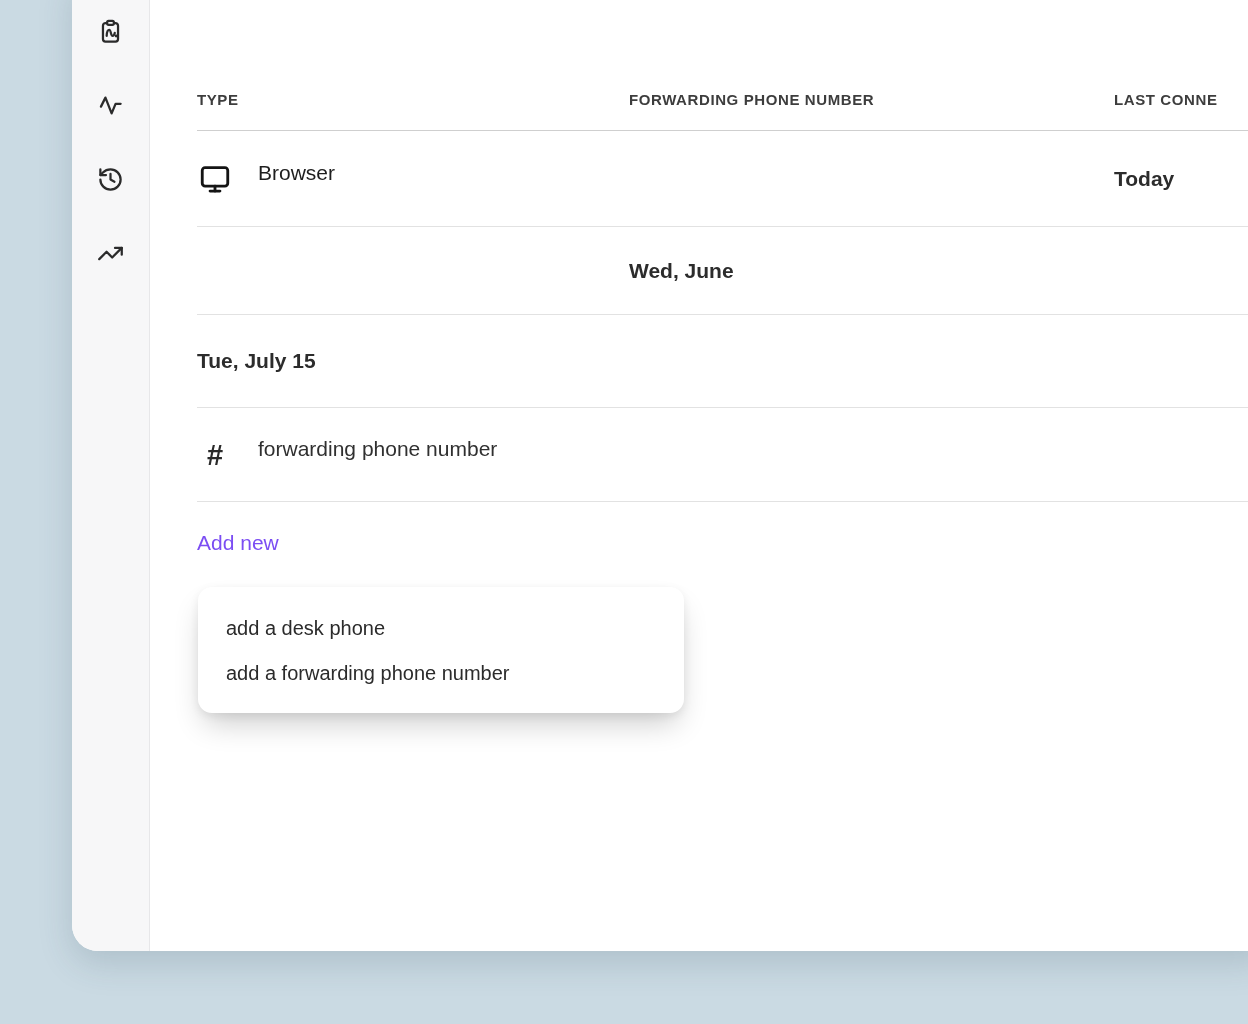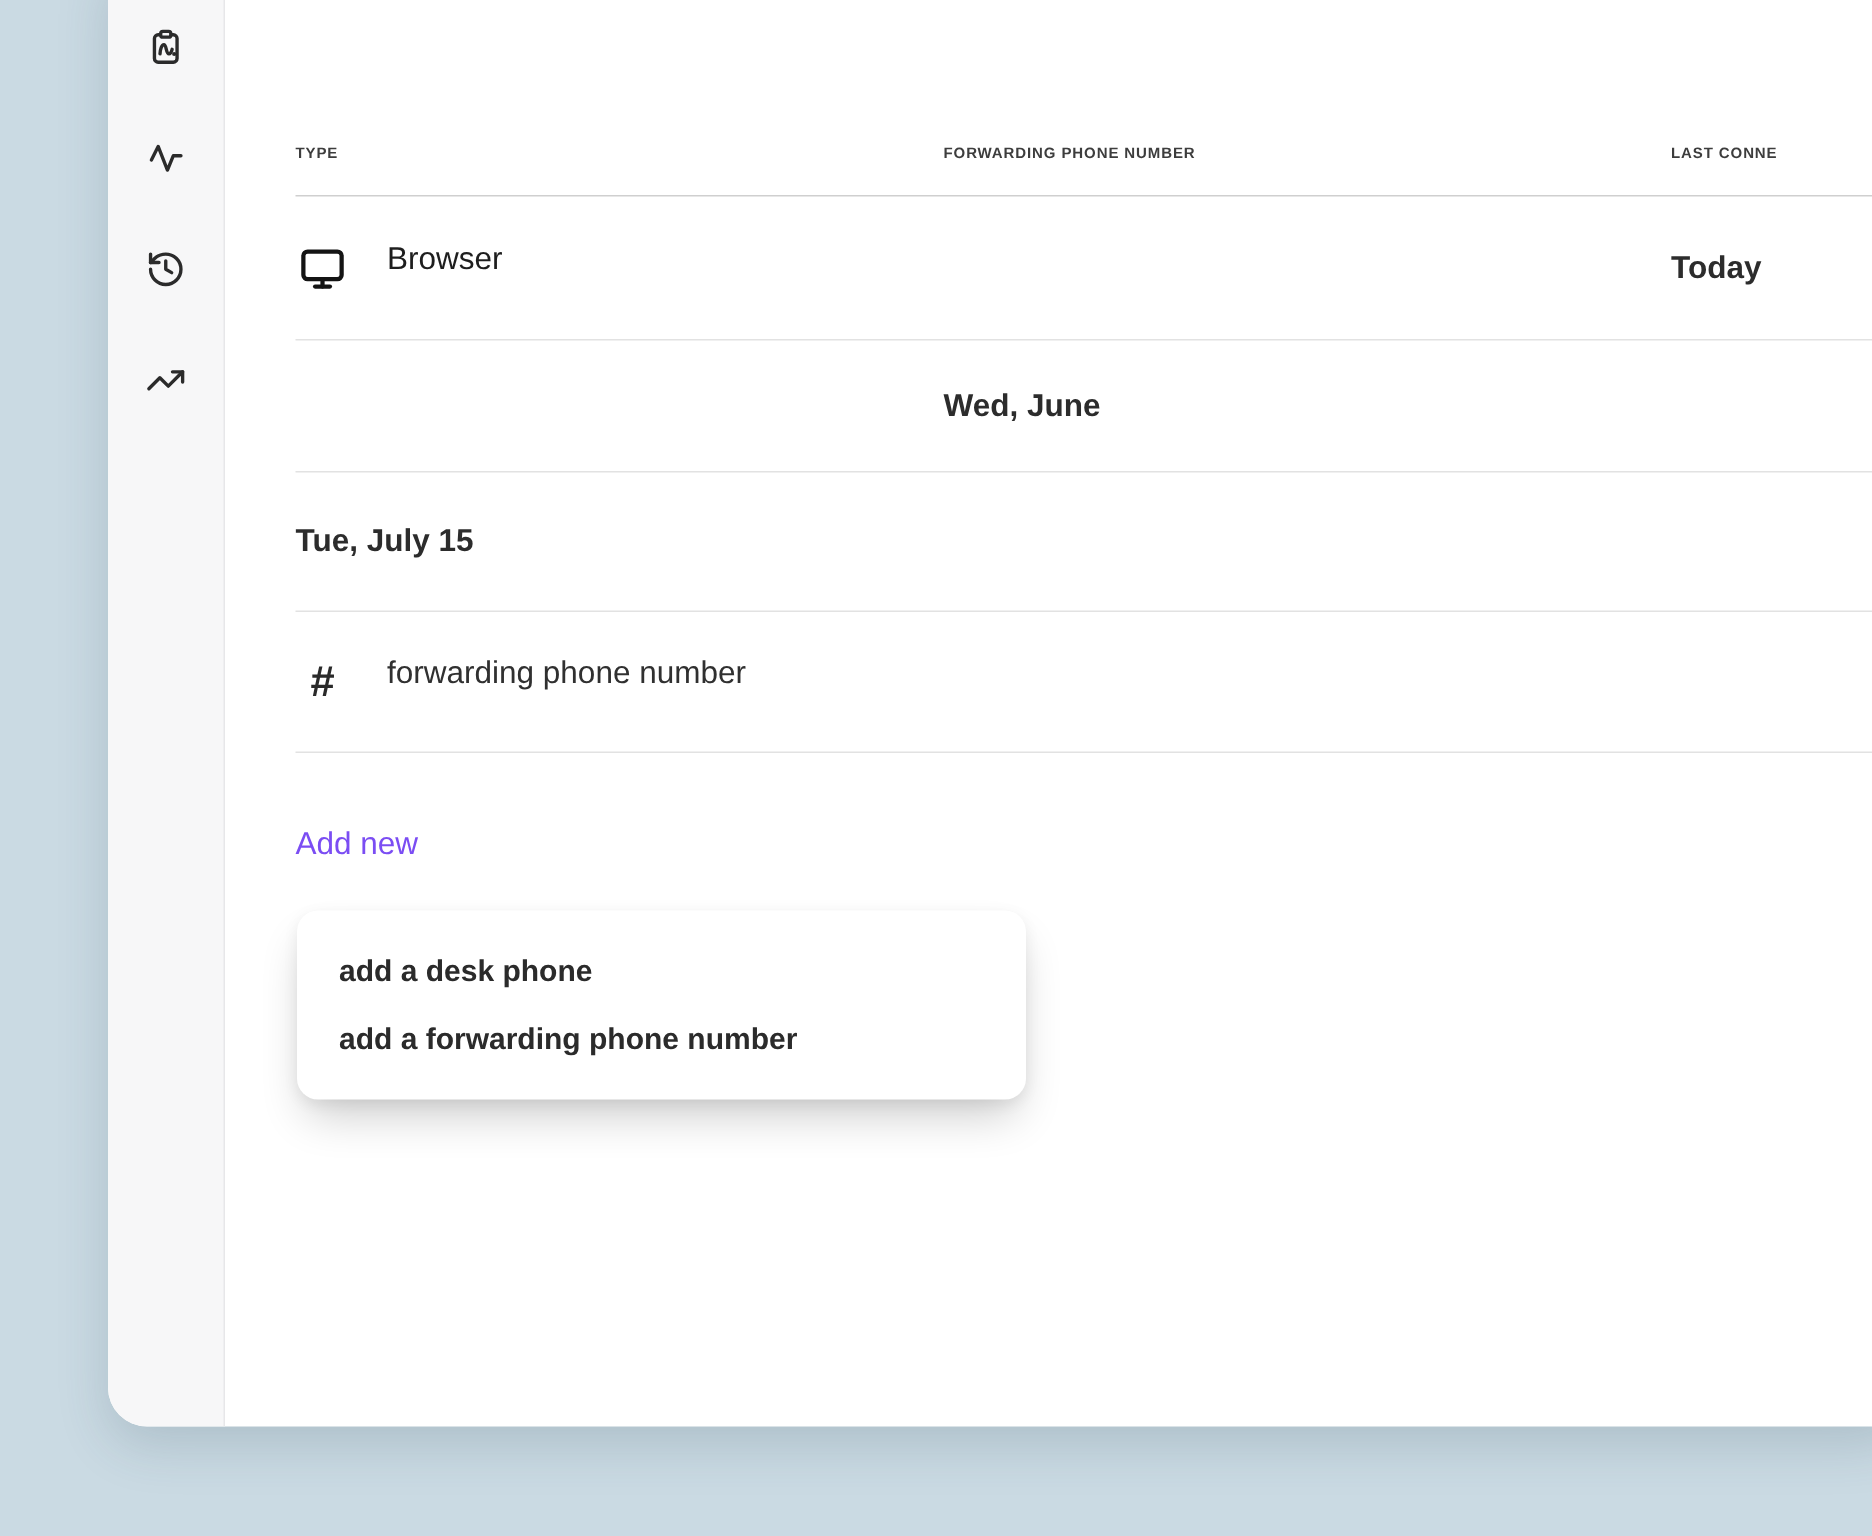--- a/index.html
+++ b/index.html
@@ -29,51 +29,51 @@
   }
   .side-btn svg{width:27px;height:27px;}
   
   .content{flex:1;position:relative;padding-left:47px;box-sizing:border-box;min-width:0;}
   .grid{display:grid;grid-template-columns:432px 485px auto;align-items:center;}
   .thead{
     height:155px;border-bottom:1.5px solid #cfcfcf;align-items:end;
     padding-bottom:22px;box-sizing:border-box;
   }
   .th{
-    font-size:10px;font-weight:600;letter-spacing:0.6px;color:#3d3d3d;
+    font-size:15px;font-weight:600;letter-spacing:0.6px;color:#3d3d3d;
     white-space:nowrap;overflow:visible;
   }
   .row{border-bottom:1px solid #e2e2e2;}
   .row:nth-of-type(2){height:95px;}
   .row:nth-of-type(3){height:87px;}
   .row:nth-of-type(4){height:92px;}
   .row:nth-of-type(5){height:93px;}
   .type-cell{display:flex;gap:25px;color:#1d1d1f;}
   .type-cell .dev-icon{width:36px;height:36px;display:flex;align-items:center;justify-content:center;color:#141414;}
   .dev-icon svg{width:34px;height:34px;}
   .hash-glyph{
     width:36px;text-align:center;font-size:29px;font-weight:700;color:#2a2a2a;line-height:36px;
   }
   .type-label{font-size:21px;font-weight:400;color:#1e1e1e;white-space:nowrap;}
   .row-forwarding .type-label{font-weight:500;color:#303030;}
   .phone-cell{font-size:21px;font-weight:600;color:#343434;white-space:nowrap;}
   .date-cell{font-size:21px;font-weight:600;color:#2c2c2c;white-space:nowrap;}
   
   .add-new{
-    display:inline-block;margin-top:46px;font-size:21px;line-height:30px;
+    display:inline-block;margin-top:26px;font-size:21px;line-height:30px;
     color:#7b4df3;cursor:pointer;
   }
   .menu{
     margin-top:29px;margin-left:1px;width:486px;height:126px;box-sizing:border-box;
     background:#ffffff;border-radius:14px;
     box-shadow:0 16px 30px -6px rgba(0,0,0,0.20), 0 3px 10px rgba(0,0,0,0.07);
     padding:19px 0 0 28px;
   }
   .menu-item{
-    height:45px;line-height:45px;font-size:20px;font-weight:700;color:#2b2b2b;
+    height:45px;line-height:45px;font-size:20px;font-weight:400;color:#2b2b2b;
     cursor:pointer;white-space:nowrap;
   }
 </style>
 </head>
 <body>
 
 <div class="window">
 
   <div class="sidebar">
     <div class="side-btn">

